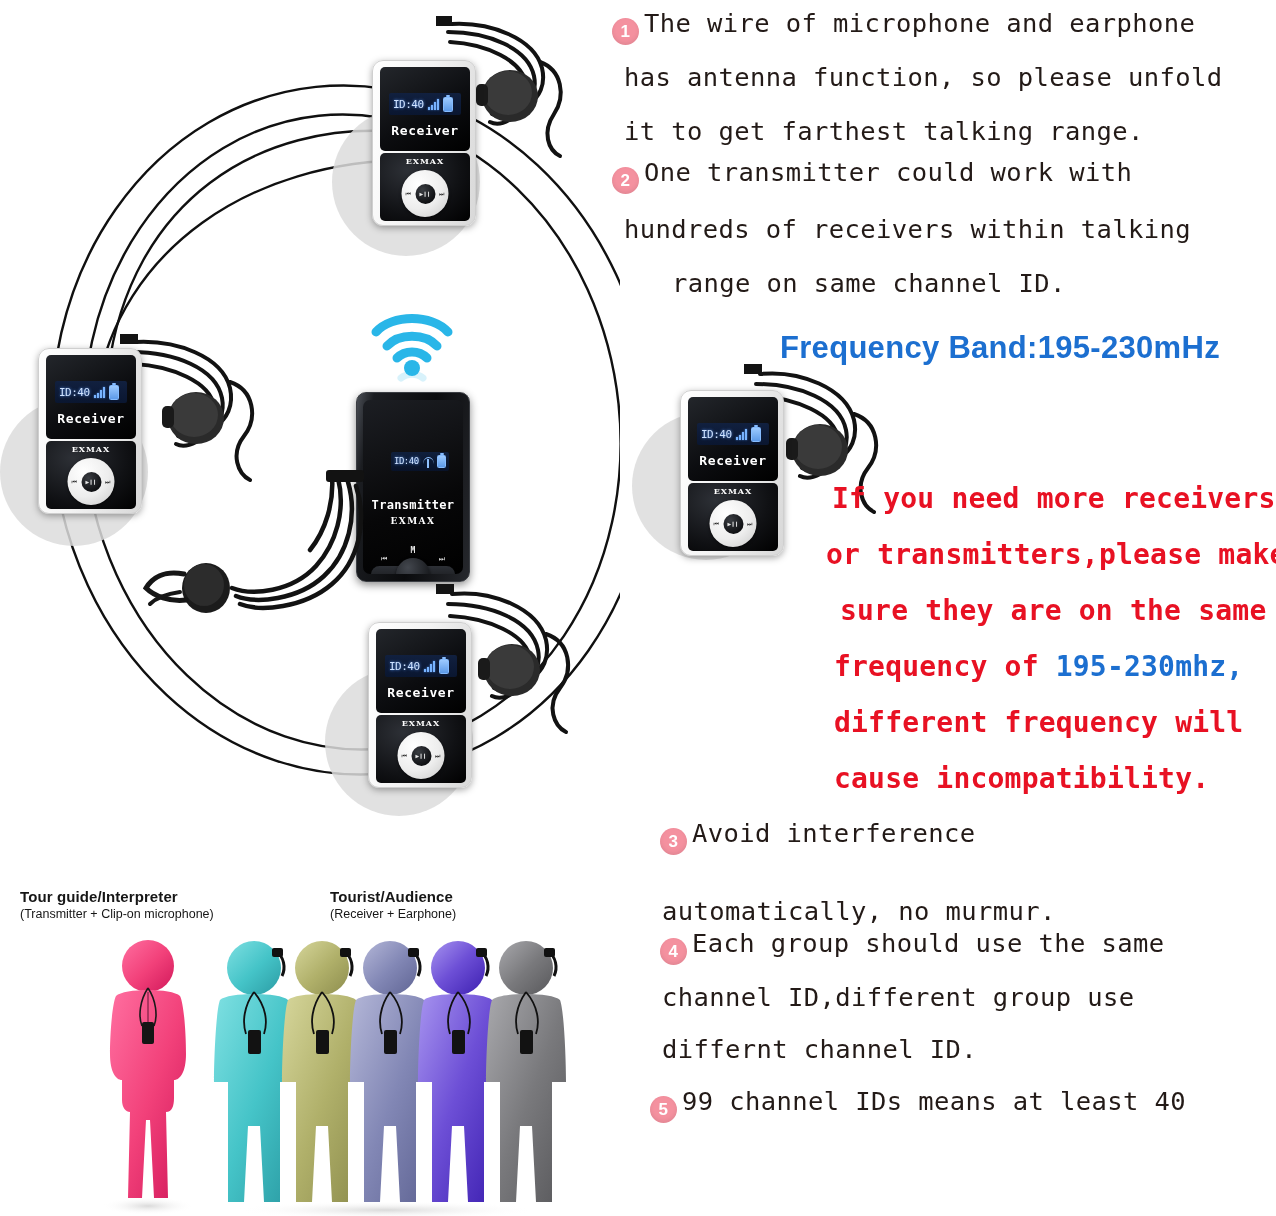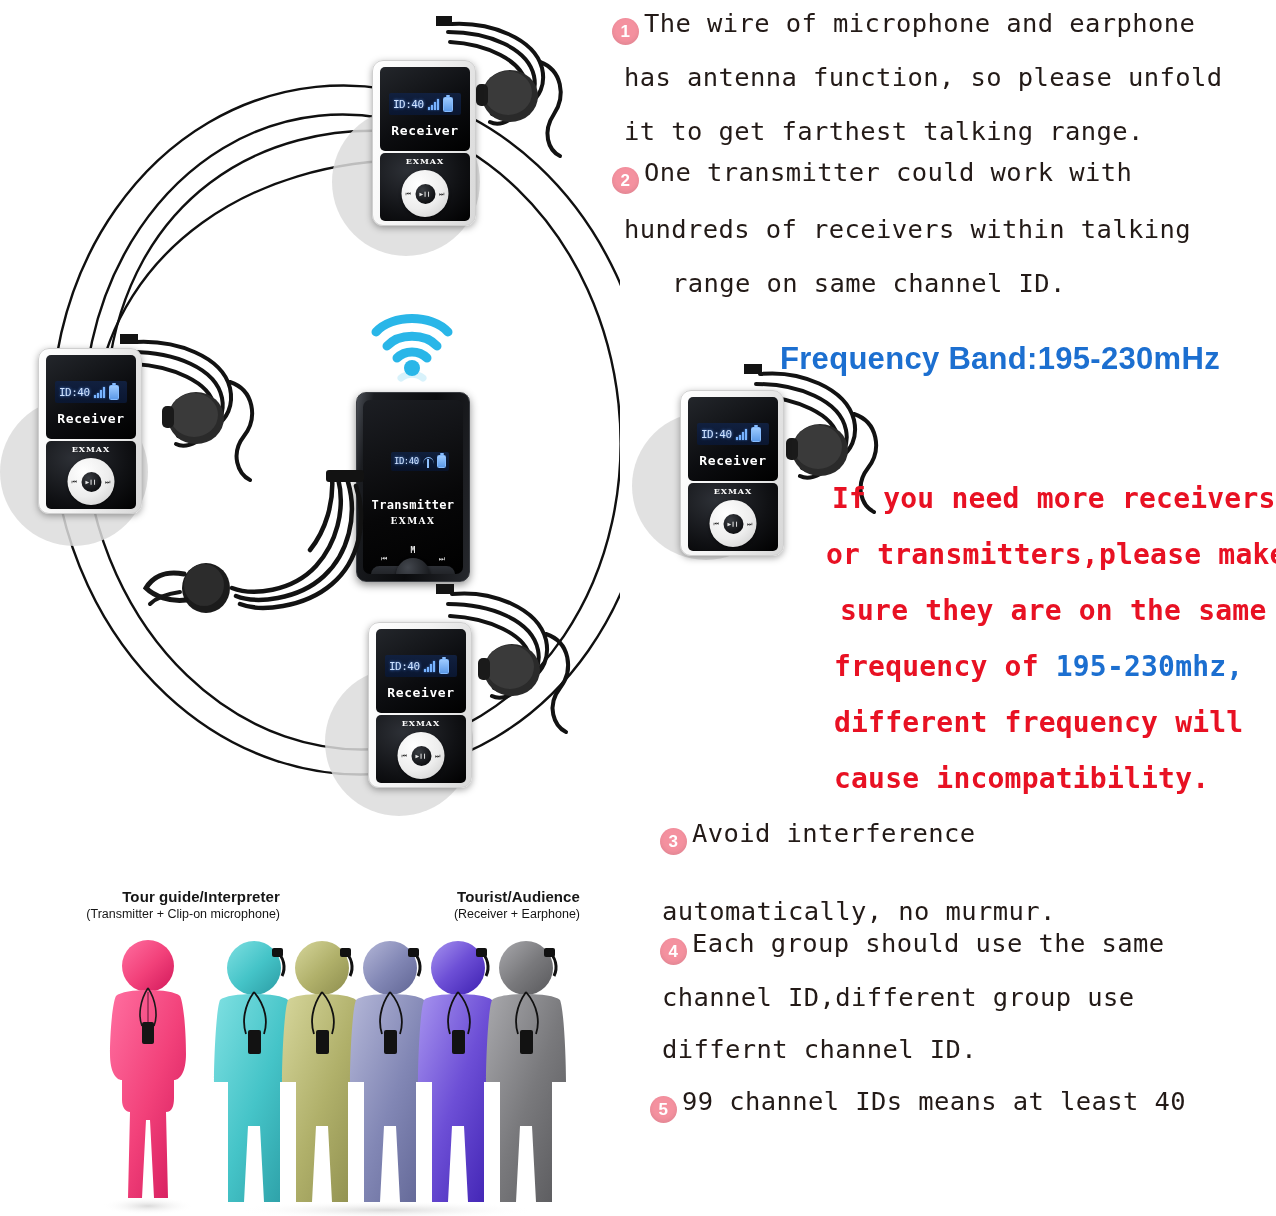--- a/index.html
+++ b/index.html
@@ -86,39 +86,39 @@
   .tx-arrow{position:absolute;top:155px;color:#d8d8d8;font-size:7px;}
   .tx-arrow.l{left:18px}.tx-arrow.r{right:18px}
 
   
   .wifi{position:absolute;left:368px;top:308px;width:88px;height:74px;}
 
   
   .acc{position:absolute;}
 
   
-  .cap{position:absolute;text-align:right;font-family:"Liberation Sans","DejaVu Sans",sans-serif;color:#161616;}
+  .cap{position:absolute;text-align:left;font-family:"Liberation Sans","DejaVu Sans",sans-serif;color:#161616;}
   .cap .t1{font-size:15px;font-weight:bold;letter-spacing:.1px;white-space:nowrap;}
   .cap .t2{font-size:12.5px;margin-top:2px;white-space:nowrap;}
 
   
   .people{position:absolute;left:86px;top:930px;width:536px;height:286px;}
 
   
   .textcol{position:absolute;left:612px;top:0;width:664px;height:1216px;}
   .line{position:absolute;left:0;white-space:nowrap;
     font-family:"DejaVu Sans Mono","Liberation Mono",monospace;
     font-size:25.5px;color:#231a17;letter-spacing:.4px;}
   .num{display:inline-block;width:27px;height:27px;border-radius:50%;
     background:#f4919f;color:#fff;font-size:17px;line-height:27px;text-align:center;
     vertical-align:-5px;margin-right:5px;font-family:"Liberation Sans","DejaVu Sans",sans-serif;
     font-weight:bold;box-shadow:inset 0 -2px 4px rgba(0,0,0,.08);}
   .freq{position:absolute;white-space:nowrap;color:#1c6fd0;font-weight:bold;
     font-size:31px;letter-spacing:.3px;
-    font-family:"Liberation Sans","DejaVu Sans",sans-serif;margin-top:11px;}
+    font-family:"Liberation Sans","DejaVu Sans",sans-serif;}
   .redline{position:absolute;white-space:nowrap;color:#e81123;font-weight:bold;
     font-size:28px;letter-spacing:.2px;
     font-family:"DejaVu Sans Mono","Liberation Mono",monospace;}
   .redline .blu{color:#1c6fd0;}
 </style>
 </head>
 <body>
 
 <div class="stage">
 

